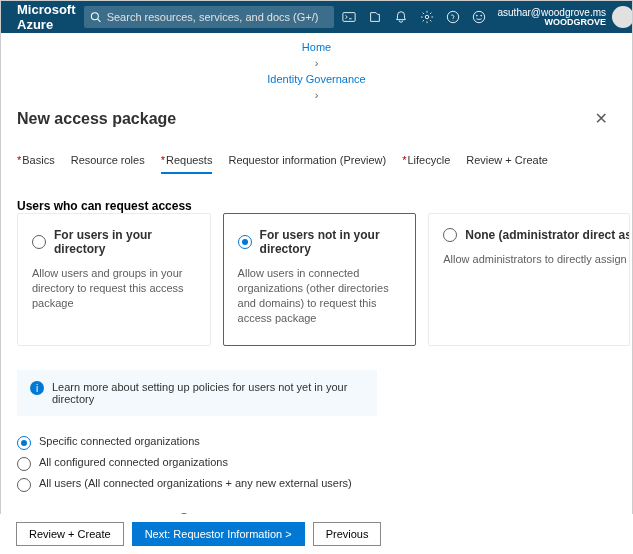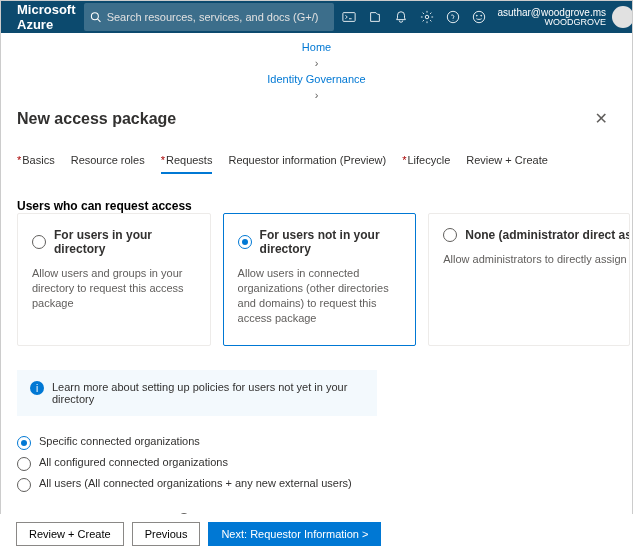--- a/index.html
+++ b/index.html
@@ -2,21 +2,21 @@
 <html><head>
   <meta charset="utf-8">
   <style>
     * { box-sizing: border-box; margin: 0; padding: 0; }
     body { font-family: "Segoe UI", Arial, sans-serif; font-size: 12px; color: #323130; background: #fff; width: 633px; height: 554px; overflow: hidden; border: 1px solid #ccc;}
     
     .topbar { background: #0c4a6e; color: #fff; height: 32px; display: flex; align-items: center; padding: 0 8px; gap: 8px; }
     .hamburger { width: 16px; height: 16px; display: flex; flex-direction: column; justify-content: space-around; cursor: pointer;}
     .hamburger span { display:block; height:1px; background:#fff; }
     .brand { font-size: 13px; font-weight: 600; }
-    .searchwrap { background: #fff3; border-radius: 2px; display:flex; align-items:center; height:28px; padding:0 6px; gap:6px; flex:0 0 250px; }
+    .searchwrap { background: #fff3; border-radius: 2px; display:flex; align-items:center; height:22px; padding:0 6px; gap:6px; flex:0 0 250px; }
     .searchwrap svg { width:12px; height:12px; }
     .searchwrap input { background: transparent; border: none; outline: none; color: #fff; font-size: 11px; width: 100%; }
     .searchwrap input::placeholder { color: #e1e1e1; }
     .topicons { display:flex; align-items:center; gap:12px; margin-left:auto; }
     .topicons .ticon { width:14px; height:14px; display:flex; align-items:center; justify-content:center; cursor:pointer; }
     .acct { display:flex; align-items:center; gap:6px; font-size:10px; line-height:1.1; text-align:right; }
     .acct .avatar { width:22px; height:22px; border-radius:50%; background:#e1e1e1; }
     
     .breadcrumb { padding: 8px 16px 0; font-size: 11px; color: #0078d4; display:flex; gap:4px; align-items:center;flex-direction:column;}
     .breadcrumb span.sep { color:#605e5c; }
@@ -58,21 +58,21 @@
     .radiolist .rrow.sel .rdot2::after { content:""; position:absolute; inset:3px; background:#0078d4; border-radius:50%; }
     
     .selorg { margin-top:18px; font-size:11px; display:flex; align-items:flex-start; gap:8px;}
     .selorg .oinfo { width:12px; height:12px; border:1px solid #605e5c; border-radius:50%; font-size:8px; display:flex; align-items:center; justify-content:center; color:#605e5c; cursor:pointer;}
     .selorg .count { margin-left: 60px; text-align:center; font-size:11px; color:#323130; line-height:1.3;}
     
     .footer { position:absolute; left:0; right:0; bottom:0; background:#fff; padding:8px 16px; display:flex; gap:8px; border-top:0px solid #edebe9;}
     .btn { font-size:11px; padding: 5px 12px; border:1px solid #8a8886; background:#fff; cursor:pointer;}
     .btn.primary { background:#0078d4; border-color:#0078d4; color:#fff; }
     
-    .thin { font-weight:400; }
+    .thin { font-weight:700; }
     
     ::-webkit-scrollbar { width:14px; }
     ::-webkit-scrollbar-thumb { background:#c8c6c4; border:3px solid #fff; border-radius:8px;}
   </style>
 </head>
 <body>
 
 <div class="topbar">
   <div class="hamburger">
       <span></span>
@@ -210,15 +210,15 @@
     <div class="count">
       <div>0</div>
       <div>selected</div>
     </div>
   </div>
 
 </div>
 
 <div class="footer">
   <button class="btn">Review + Create</button>
+  <button class="btn primary">Next: Requestor Information &gt;</button>
   <button class="btn">Previous</button>
-  <button class="btn primary">Next: Requestor Information &gt;</button>
 </div>
 
 </body></html>

